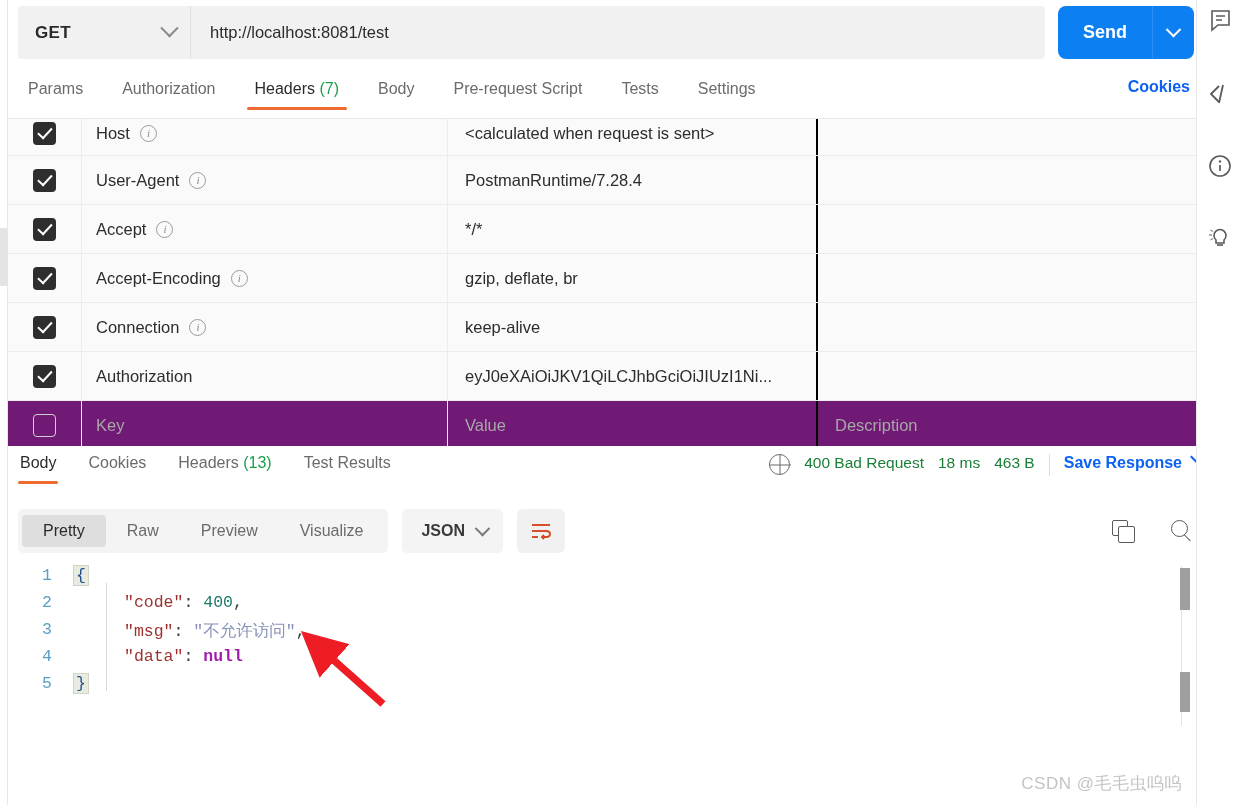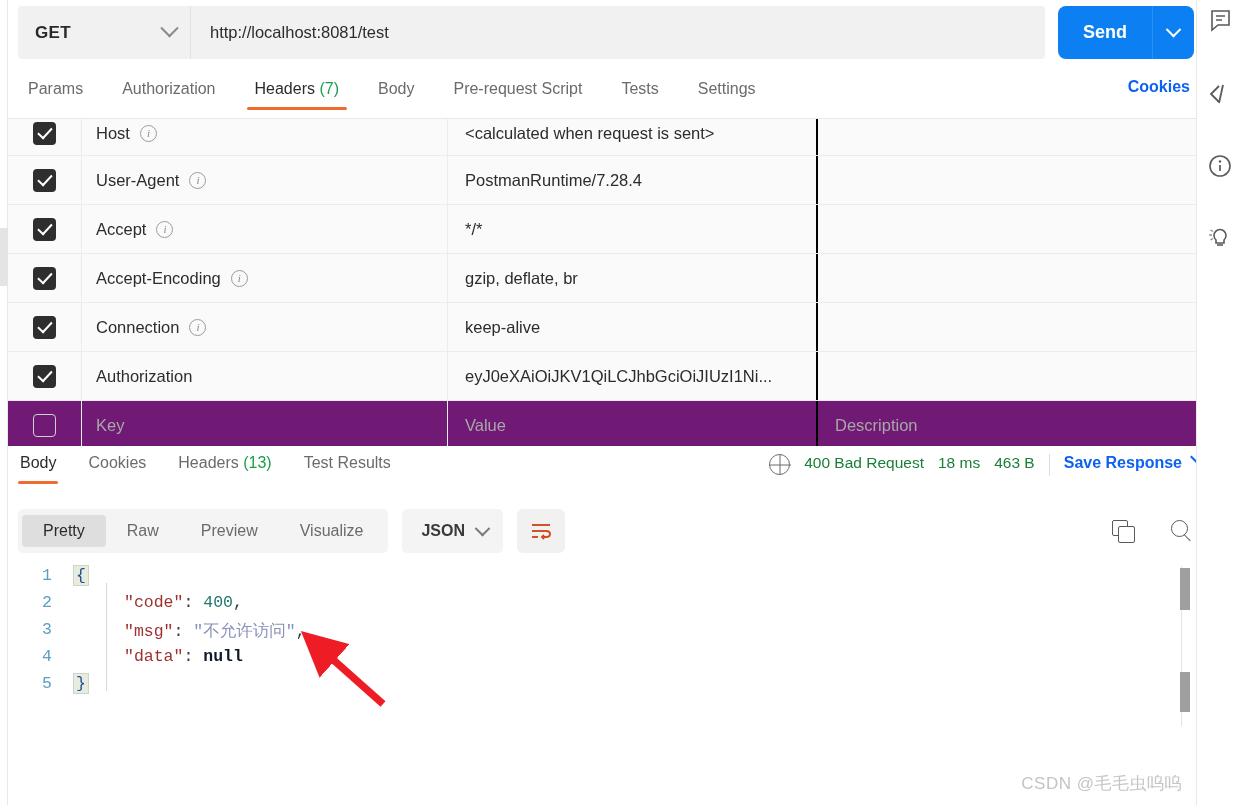--- a/index.html
+++ b/index.html
@@ -96,21 +96,21 @@
   .json-view { position: absolute; left: 18px; top: 566px; width: 1164px; height: 180px; }
   .jline { display: flex; align-items: flex-start; height: 27px; font-family: "Liberation Mono", monospace; font-size: 16.5px; }
   .lnum { width: 56px; text-align: right; color: #5a9ec4; padding-right: 22px; }
   .fold { width: 14px; text-align: center; color: #1f4f8f; position: relative; }
   .fold.box { background: #e8ece0; outline: 1px solid #cfd4c4; }
   .guide { position: absolute; left: 106px; top: 583px; width: 1px; height: 108px; background: #d8dcd0; }
   .jcode { padding-left: 36px; white-space: pre; }
   .k-key { color: #a03030; }
   .k-num { color: #1f7a6a; }
   .k-str { color: #8892b8; }
-  .k-null { color: #0f172a; font-weight: 700; }
+  .k-null { color: #a21caf; font-weight: 700; }
   .k-punc { color: #3a3a3a; }
   .body-scroll-a { position: absolute; right: 50px; top: 568px; width: 10px; height: 42px; background: #9f9f9f; }
   .body-scroll-b { position: absolute; right: 50px; top: 672px; width: 10px; height: 40px; background: #9f9f9f; }
   .body-scroll-track { position: absolute; right: 58px; top: 566px; width: 1px; height: 160px; background: #e4e4e4; }
 
   
   .arrow-svg { position: absolute; left: 295px; top: 628px; pointer-events: none; }
 
   
   .rail { position: absolute; right: 0; top: 0; width: 44px; height: 805px; background: #fff; border-left: 1px solid #e8e8e8; }

